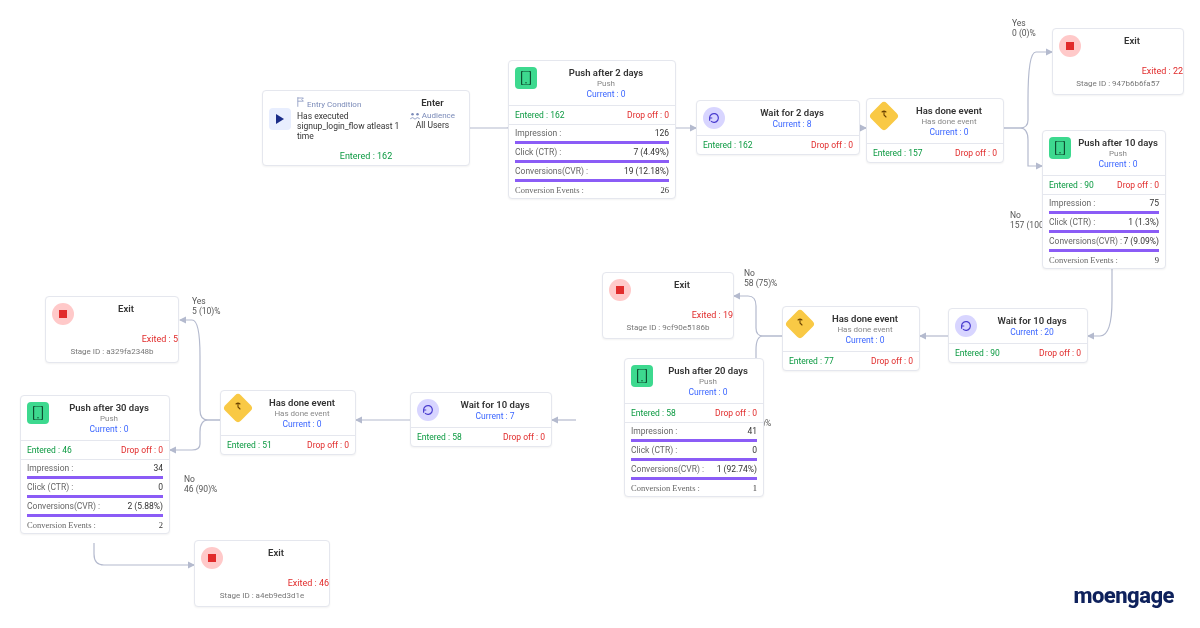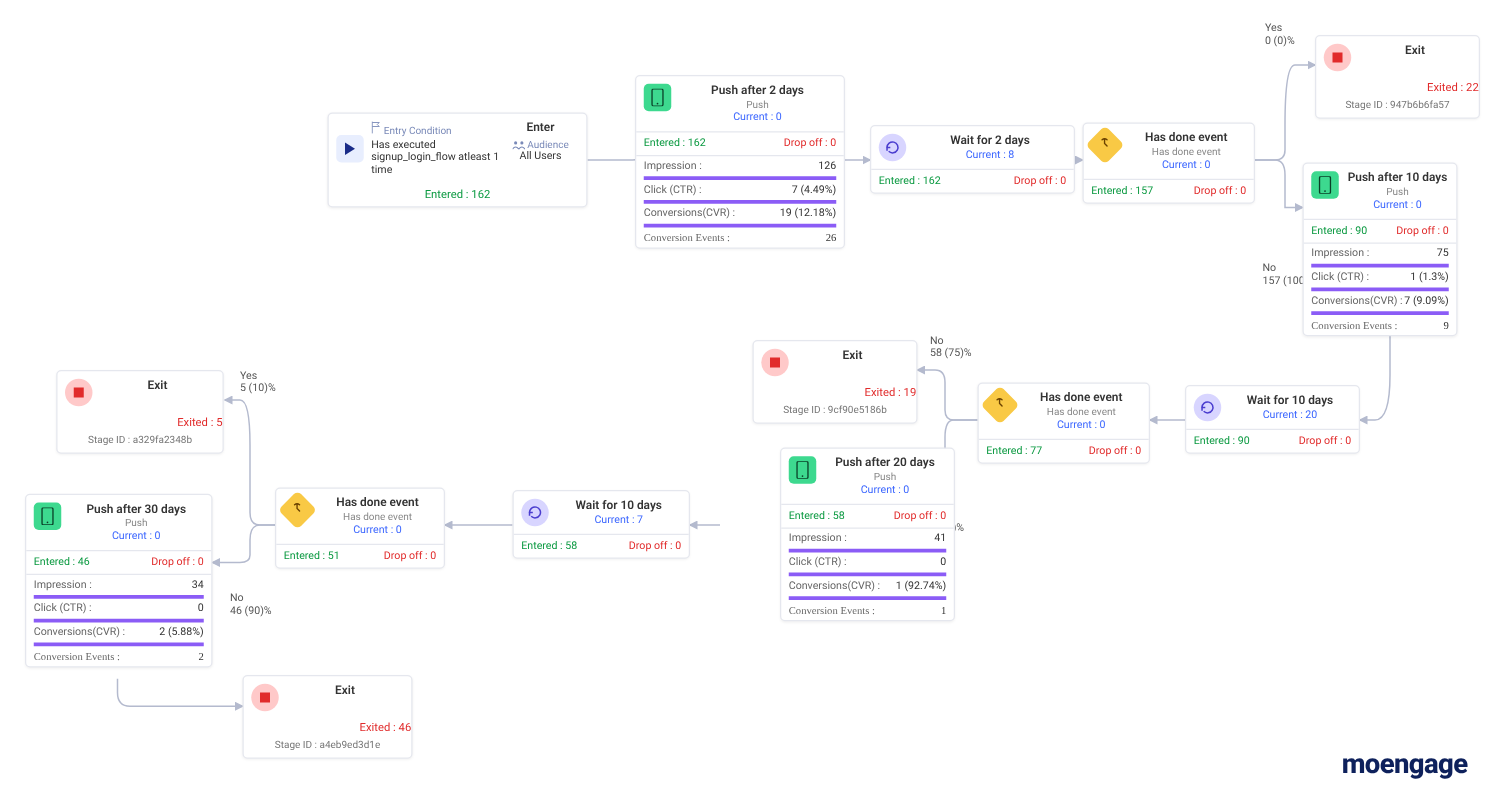--- a/index.html
+++ b/index.html
@@ -35,21 +35,21 @@
 .txt-center { text-align:center; flex:1; }
 
 .pill-row { display:flex; justify-content:space-between; padding:4px 6px; font-size:8.5px; border-top:1px solid #e5e7ee; }
 .entered { color:#0a9940; }
 .dropoff { color:#e12b2b; }
 .exited  { color:#e12b2b; font-size:9px; text-align:right; padding-top:3px;}
 .stageid { color:#777; font-size:8px; text-align:center; padding:3px 0 6px; }
 
 .branch-label { position:absolute; font-size:8.5px; color:#555; text-align:left; }
 
-.logo { position:absolute; right:26px; bottom:4px; font-size:22px; font-weight:800; color:#0e215c; letter-spacing:-0.5px; }
+.logo { position:absolute; right:26px; bottom:20px; font-size:22px; font-weight:800; color:#0e215c; letter-spacing:-0.5px; }
 
 .aud-label { font-size:8px; color:#7a8ab8; }
 .aud-icon svg { width:10px; height:8px; vertical-align:middle; }
 .entry-icon svg { width:8px; height:10px; vertical-align:baseline; }
 </style>
 </head>
 <body>
 
 <div class="canvas">
 

